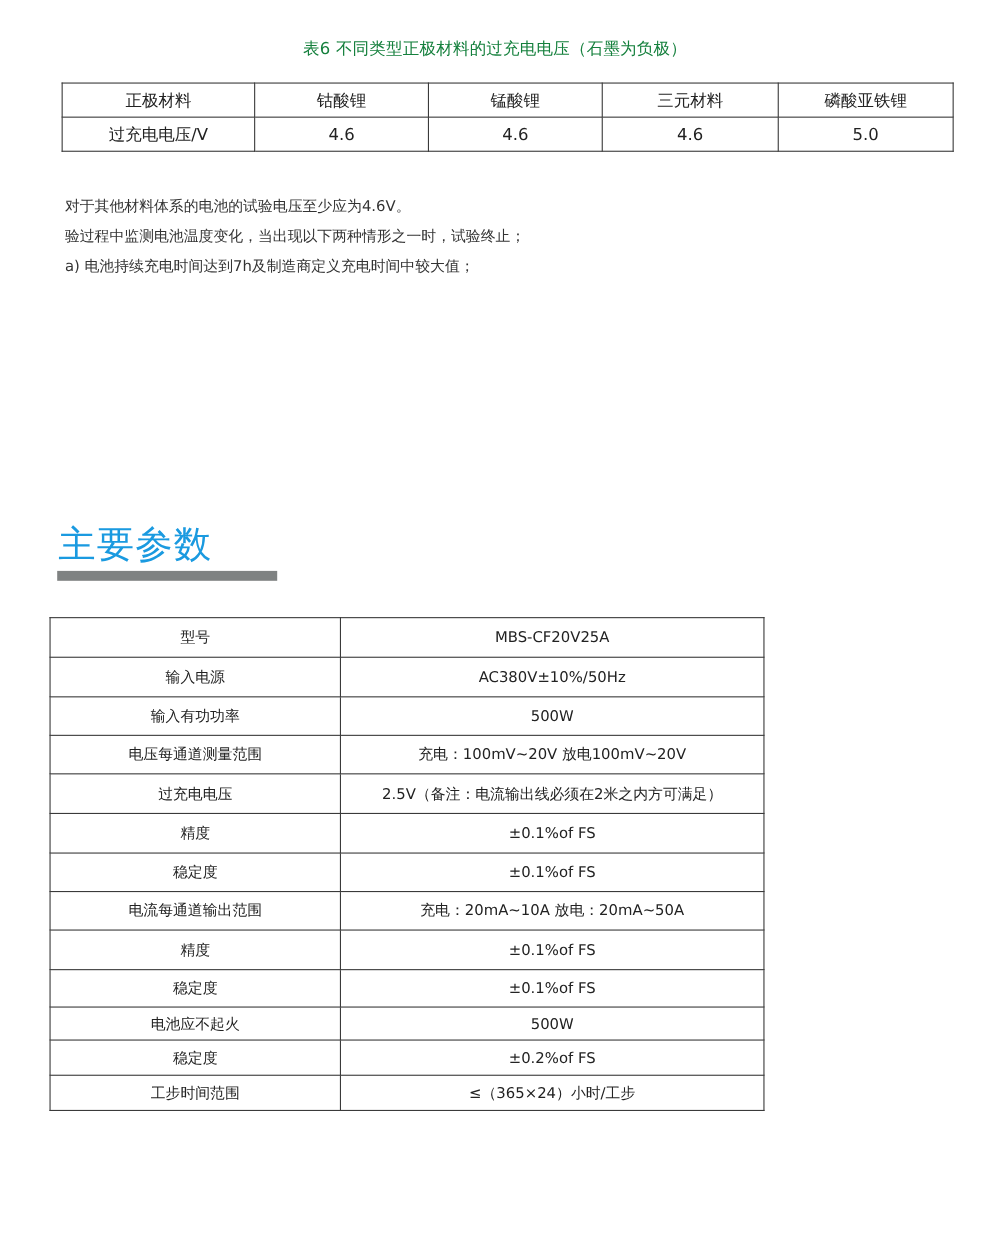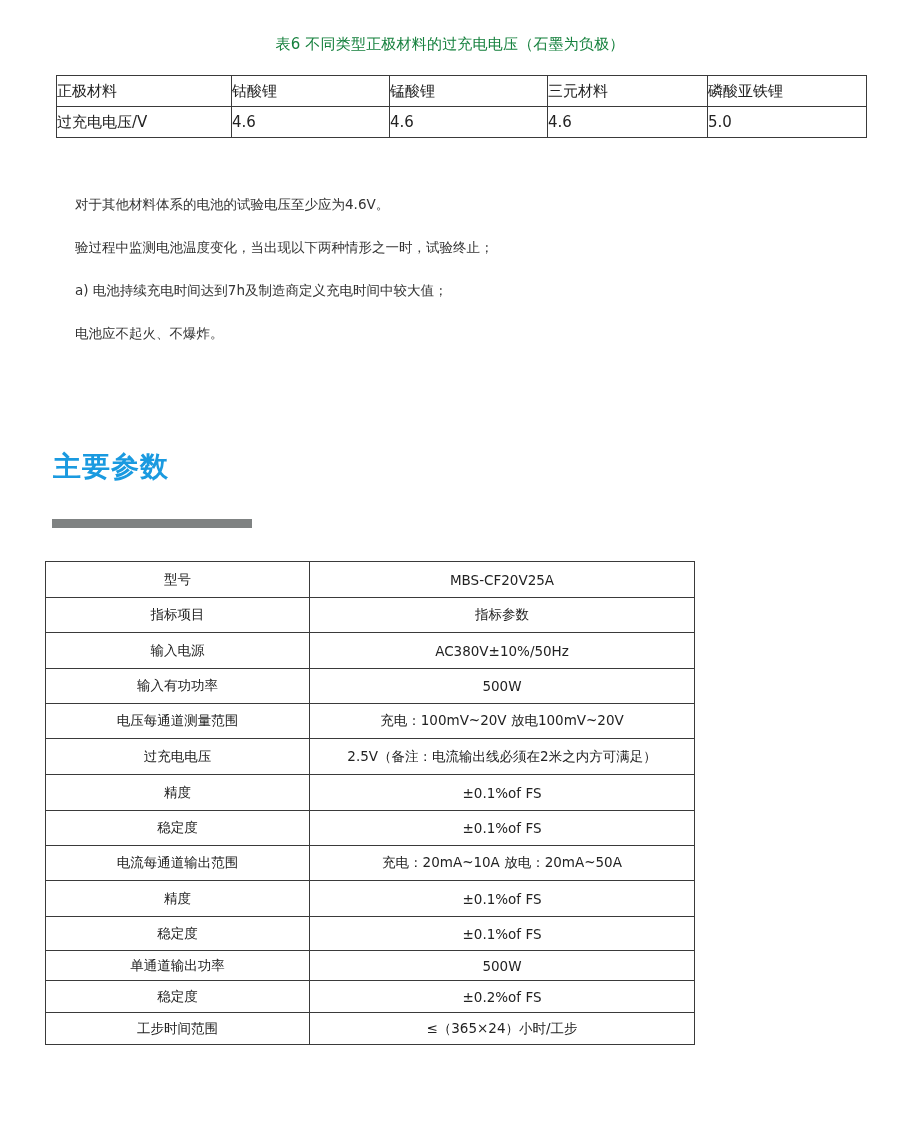--- a/index.html
+++ b/index.html
@@ -32,40 +32,41 @@
       width: 810px;
       border-collapse: collapse;
       table-layout: fixed;
       font-size: 15px;
       color: #222;
     }
     table.t6 td {
       border: 1.5px solid #3a3a3a;
       height: 30px;
       padding: 0;
+      text-align: center;
       vertical-align: middle;
     }
     .paras {
       position: absolute;
       left: 59px;
       top: 175px;
       font-size: 13.5px;
       line-height: 27px;
       color: #333;
     }
     .paras p {
-      margin: 16px;
+      margin: 0;
       white-space: nowrap;
     }
     .section-title {
       position: absolute;
       left: 53px;
-      top: 448px;
-      font-size: 28px;
-      font-weight: bold;
+      top: 476px;
+      font-size: 34px;
+      font-weight: normal;
       color: #1a9ae0;
       letter-spacing: 1px;
       line-height: 38px;
     }
     .section-bar {
       position: absolute;
       left: 52px;
       top: 519px;
       width: 200px;
       height: 9px;
@@ -118,35 +119,30 @@
     <td>4.6</td>
     <td>5.0</td>
   </tr>
 </tbody>
   </table>
 
 <div class="paras">
   <p>对于其他材料体系的电池的试验电压至少应为4.6V。</p>
   <p>验过程中监测电池温度变化，当出现以下两种情形之一时，试验终止；</p>
   <p>a) 电池持续充电时间达到7h及制造商定义充电时间中较大值；</p>
-  <p>电池应不起火、不爆炸。</p>
 </div>
 
 <div class="section-title">主要参数</div>
 <div class="section-bar"></div>
 
 <table class="params">
   <tbody>
       <tr style="height:36px">
         <td class="k">型号</td>
         <td>MBS-CF20V25A</td>
-      </tr>
-  <tr style="height:35px">
-        <td class="k">指标项目</td>
-        <td>指标参数</td>
       </tr>
   <tr style="height:36px">
         <td class="k">输入电源</td>
         <td>AC380V±10%/50Hz</td>
       </tr>
   <tr style="height:35px">
         <td class="k">输入有功功率</td>
         <td>500W</td>
       </tr>
   <tr style="height:35px">
@@ -171,21 +167,21 @@
       </tr>
   <tr style="height:36px">
         <td class="k">精度</td>
         <td>±0.1%of FS</td>
       </tr>
   <tr style="height:34px">
         <td class="k">稳定度</td>
         <td>±0.1%of FS</td>
       </tr>
   <tr style="height:30px">
-        <td class="k">单通道输出功率</td>
+        <td class="k">电池应不起火</td>
         <td>500W</td>
       </tr>
   <tr style="height:32px">
         <td class="k">稳定度</td>
         <td>±0.2%of FS</td>
       </tr>
   <tr style="height:32px">
         <td class="k">工步时间范围</td>
         <td>≤（365×24）小时/工步</td>
       </tr>

